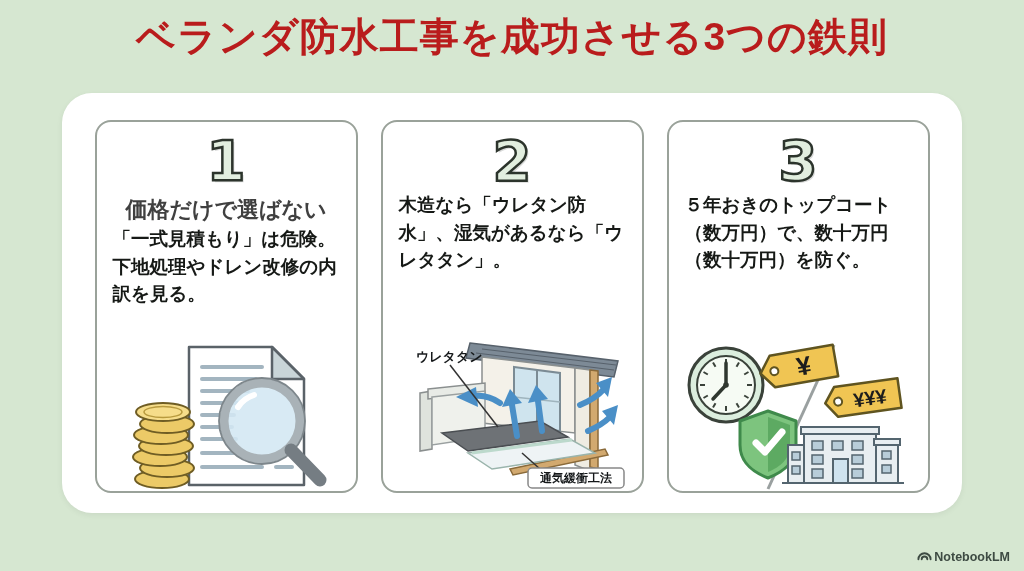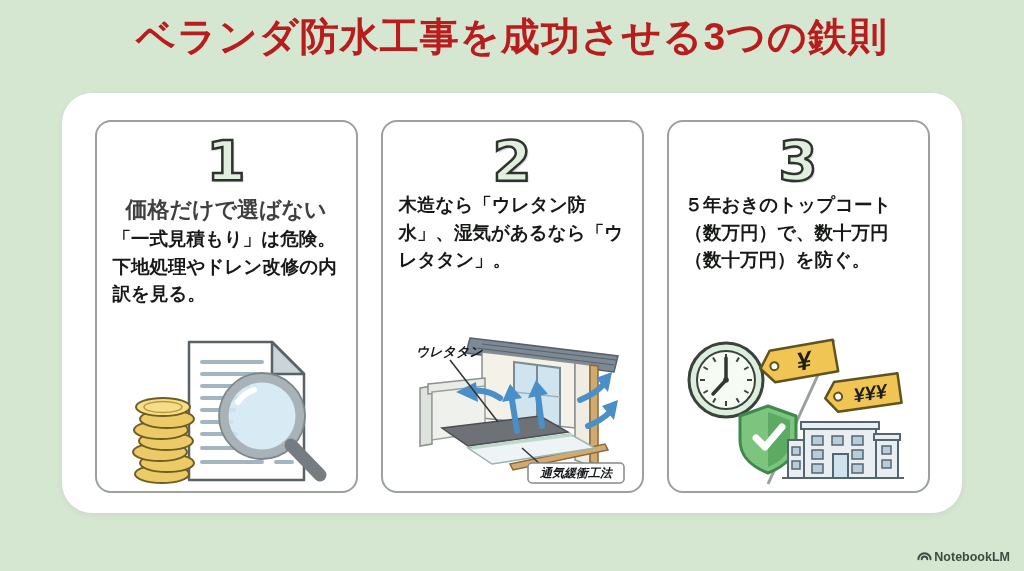--- a/index.html
+++ b/index.html
@@ -60,25 +60,23 @@
     font-size:18.5px;
     font-weight:700;
     line-height:1.5;
     padding:0 16px;
     text-align:left;
     color:#16191 6;
     color:#161916;
   }
   .card-illustration {
     margin-top:auto;
-    margin-bottom:5px;
     display:flex;
     align-items:flex-end;
     justify-content:center;
-    font-style:italic;
   }
   .watermark {
     position:absolute;
     right:14px; bottom:7px;
     display:flex;
     align-items:center;
     gap:2px;
     color:#3e4b43;
     font-size:12.5px;
     font-weight:700;

